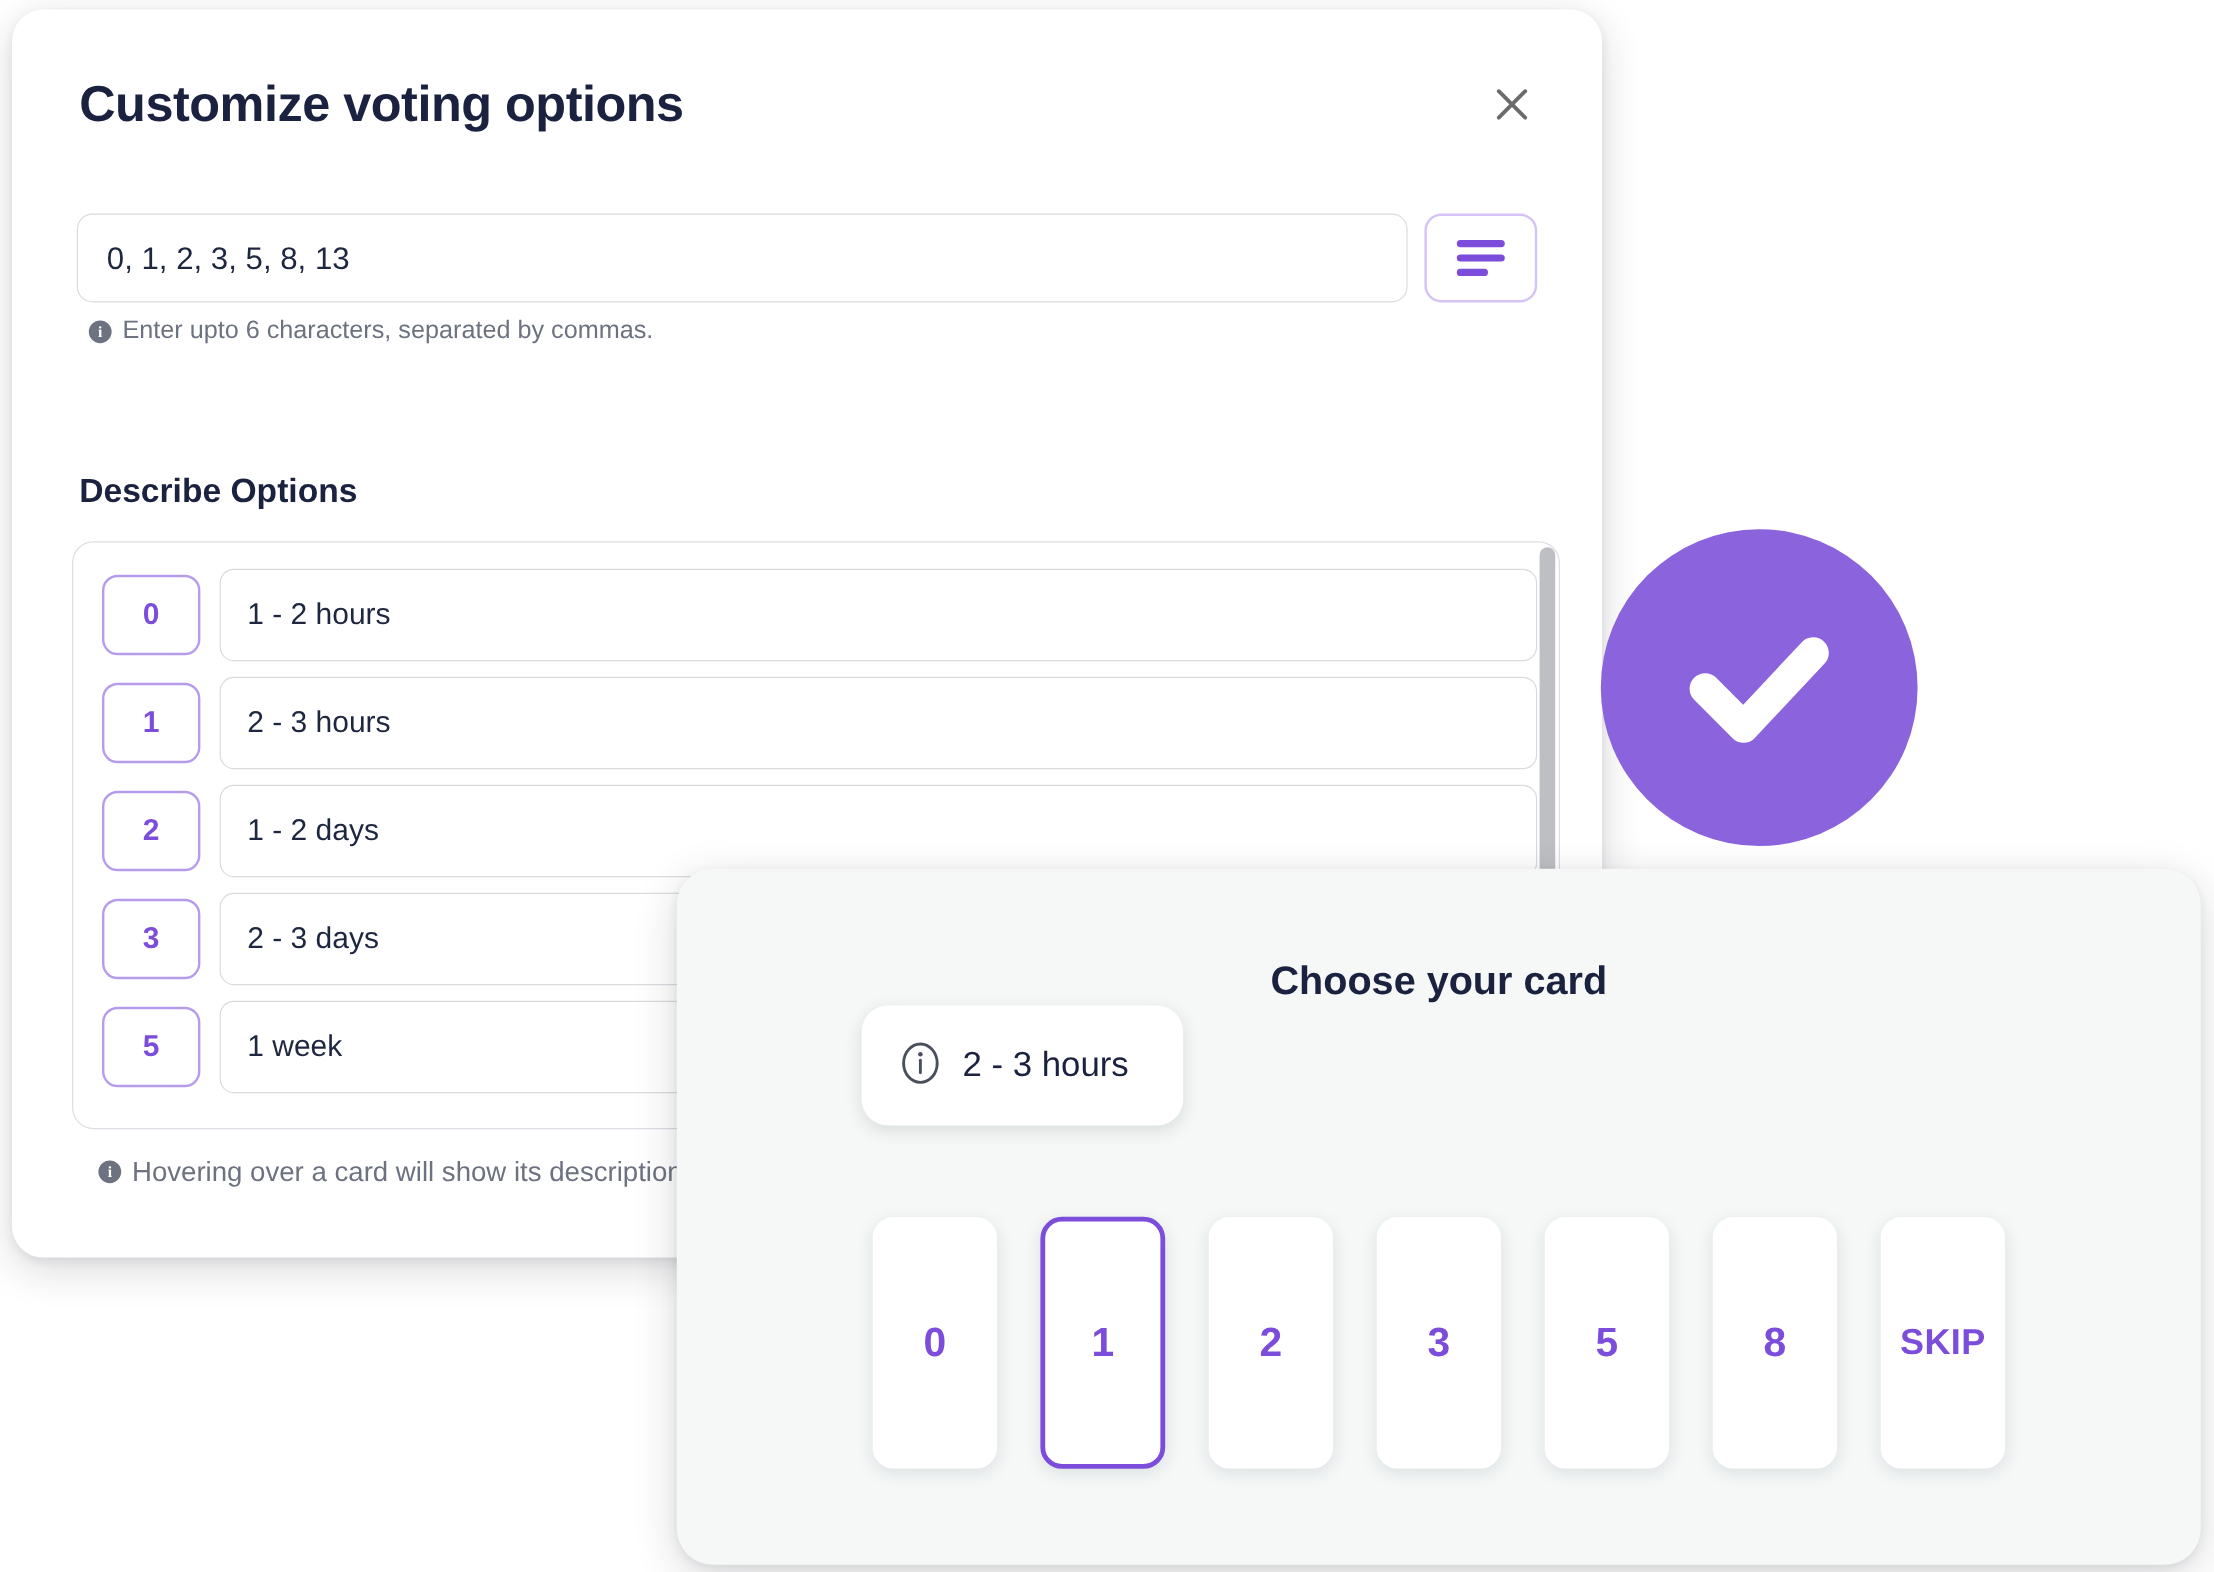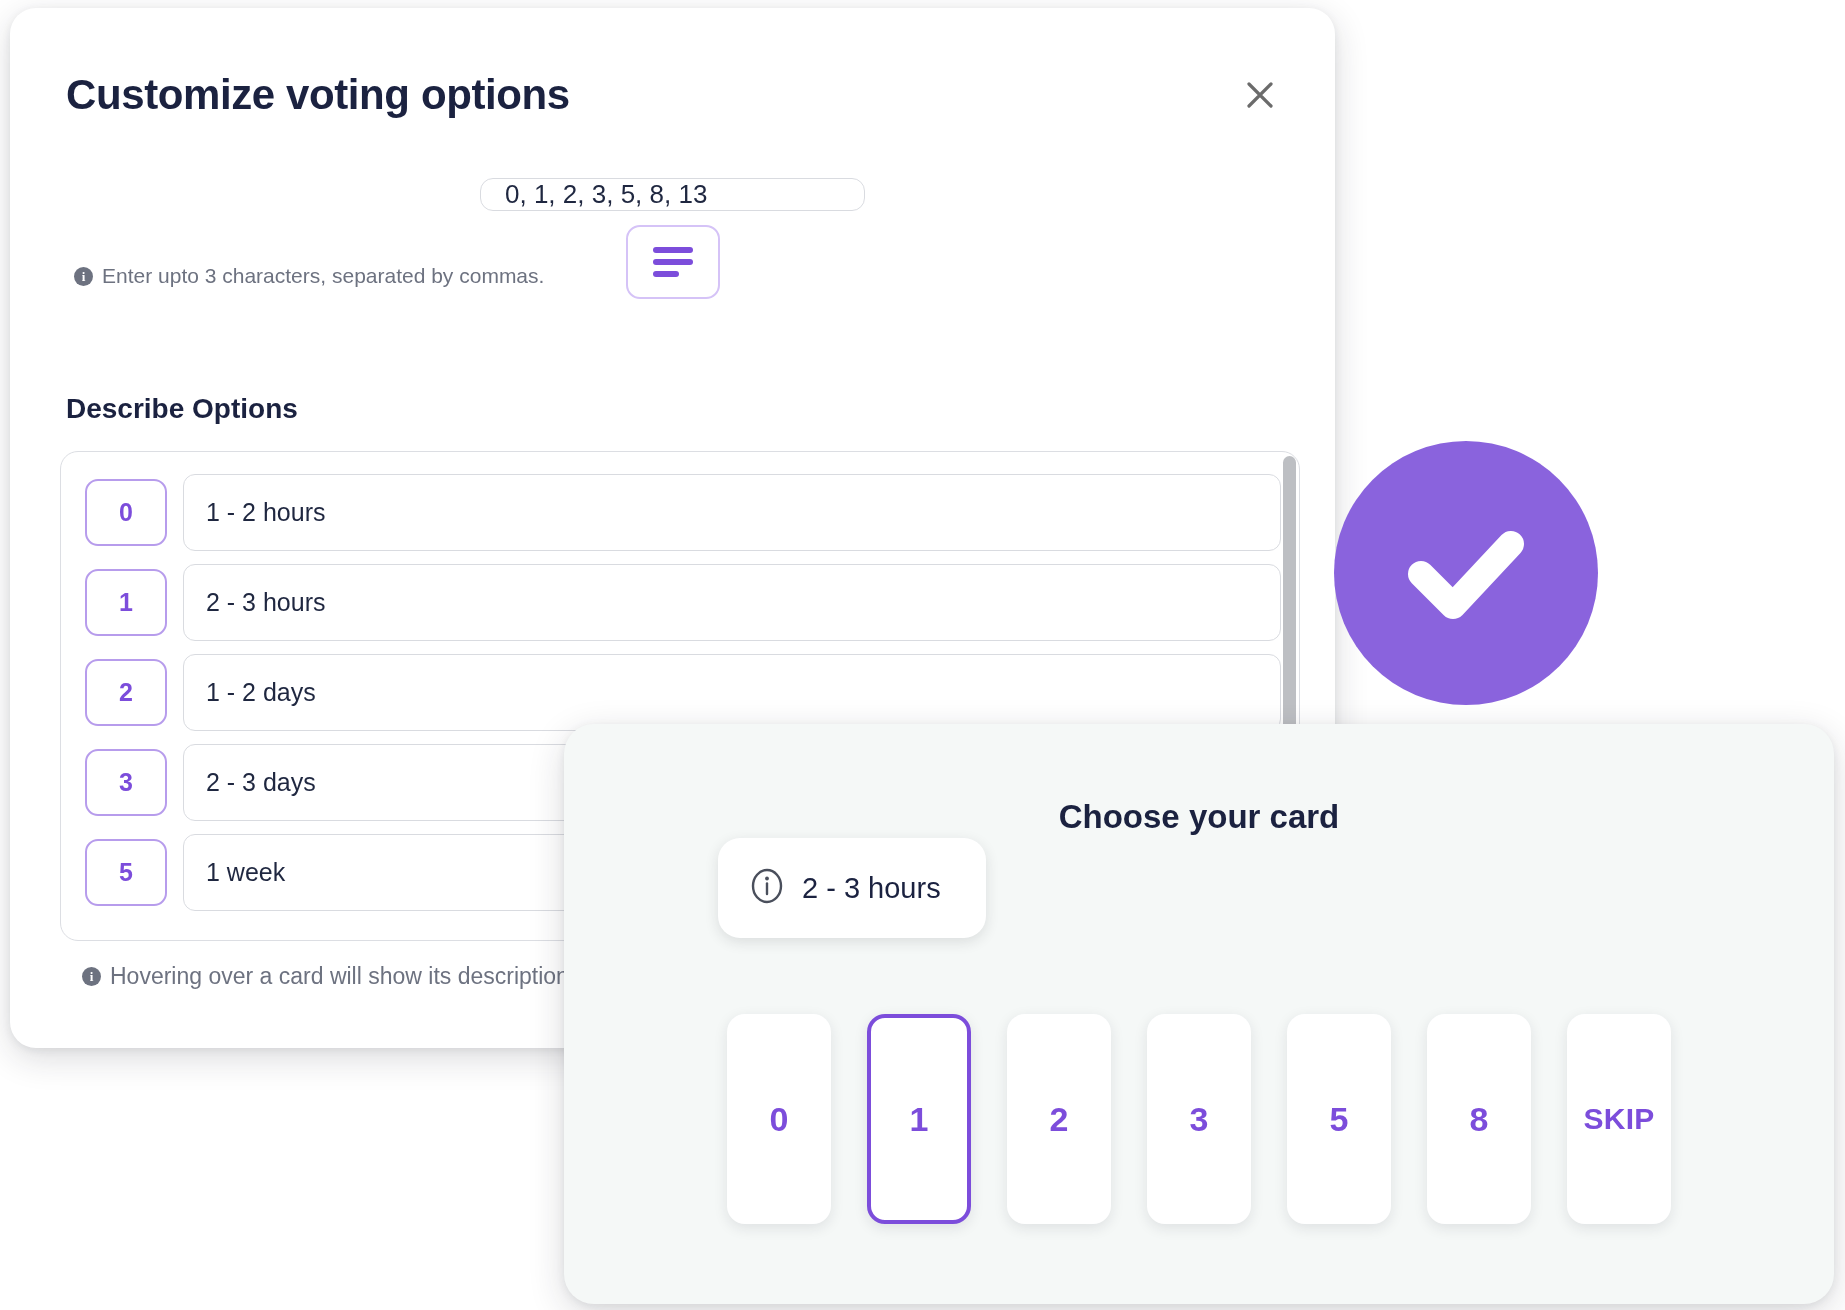--- a/index.html
+++ b/index.html
@@ -33,21 +33,21 @@
     z-index: 2;
   }
 
   .dialog-header {
     position: absolute;
     left: 56px;
     top: 56px;
     right: 52px;
     height: 62px;
     display: flex;
-    align-items: center;
+    align-items: flex-start;
     justify-content: space-between;
   }
 
   .dialog-title {
     font-size: 42px;
     font-weight: 700;
     color: #1b2240;
     letter-spacing: -0.4px;
     line-height: 1.1;
   }
@@ -66,21 +66,20 @@
 
   
   .input-row {
     position: absolute;
     left: 54px;
     top: 170px;
     right: 54px;
     display: flex;
     align-items: center;
     gap: 14px;
-    flex-direction: column;
   }
 
   .values-input {
     flex: 1;
     height: 74px;
     border: 1.6px solid #d9dbe0;
     border-radius: 13px;
     padding: 0 24px;
     font-family: "Liberation Sans", sans-serif;
     font-size: 26px;
@@ -349,21 +348,21 @@
       <input class="values-input" type="text" value="0, 1, 2, 3, 5, 8, 13" style="">
       <button class="align-btn">
         <i></i>
         <i></i>
         <i></i>
       </button>
     </div>
 
     <div class="hint hint-1">
       <span class="info-dot">i</span>
-      <span>Enter upto 3 characters, separated by commas.</span>
+      <span>Enter upto 6 characters, separated by commas.</span>
     </div>
 
     <div class="section-label">Describe Options</div>
 
     <div class="options-box">
       <div class="options-scroll">
 
         <div class="option-row">
           <div class="option-chip">0</div>
           <input class="option-input" type="text" value="1 - 2 hours" style="">

